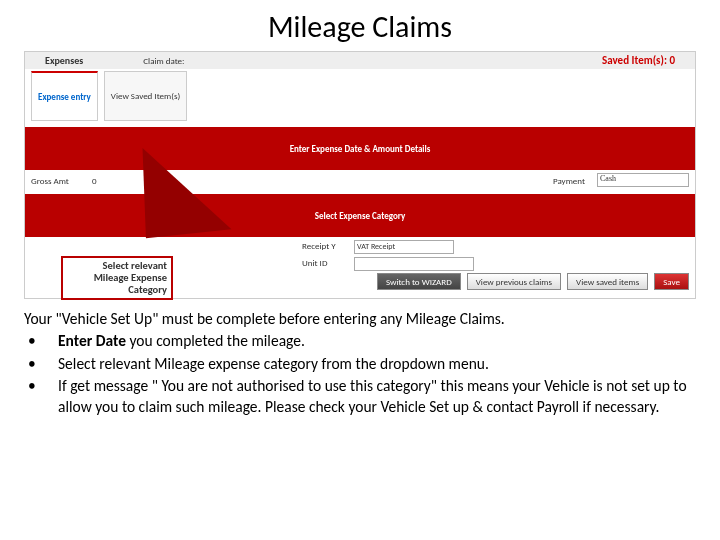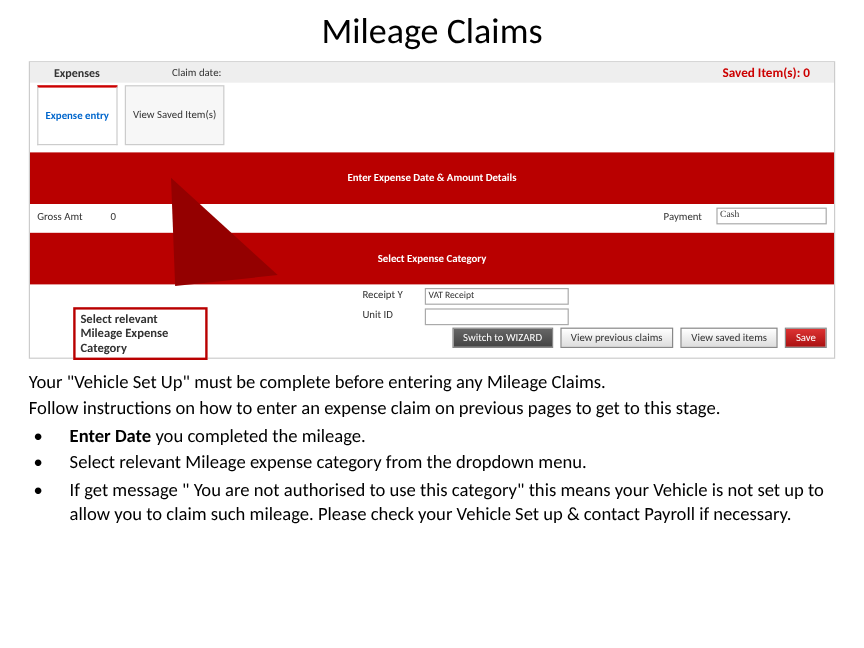--- a/index.html
+++ b/index.html
@@ -28,21 +28,21 @@
   .col .r .l { width: 48px; font-size: 9px; }
   .link { color: #2244cc; text-decoration: underline; font-size: 9px; margin-left: auto; margin-right: 8px; }
   .notes { display: flex; gap: 4px; align-items: flex-start; }
   .notes textarea { width: 110px; height: 32px; border: 1px solid #aaa; resize: none; font-size: 9px; }
   .notes .sb { width: 12px; height: 32px; background: #ddd; display: flex; flex-direction: column; justify-content: space-between; }
   .notes .sb div { height: 10px; background: #ccc; }
   .btns { display: flex; gap: 6px; justify-content: flex-end; padding: 0 6px; position: absolute; bottom: 8px; right: 0; left: 0; }
   .btn { padding: 2px 8px; font-size: 9px; border: 1px solid #888; background: linear-gradient(#fff,#ddd); }
   .btn.pri { background: linear-gradient(#666,#444); color: #fff; }
   .btn.sv { background: linear-gradient(#d33,#a11); color: #fff; }
-  .callout { position: absolute; left: 36px; bottom: -2px; width: 112px; background: #fff; border: 2px solid #b90000; text-align: left; font-size: 10.5px; font-family: Calibri; padding: 2px 4px; line-height: 1.15; font-weight: 600; }
+  .callout { position: absolute; left: 36px; bottom: -2px; width: 112px; background: #fff; border: 2px solid #b90000; text-align: right; font-size: 10.5px; font-family: Calibri; padding: 2px 4px; line-height: 1.15; font-weight: 600; }
   .cone { position: absolute; left: 116px; bottom: 64px; width: 0; height: 0; border-left: 6px solid transparent; border-right: 80px solid transparent; border-bottom: 90px solid #940000; transform: rotate(-6deg); }
   .body { font-size: 15.5px; padding: 10px 0 0 0; line-height: 1.32; }
   .body p { margin-bottom: 2px; }
   .body ul { list-style: none; }
   .body li { display: flex; margin-bottom: 2px; }
   .body .bul { width: 34px; text-align: left; padding-left: 4px; }
   .body .txt { flex: 1; }
 </style>
 </head>
 <body>
@@ -67,21 +67,21 @@
       <span style="margin-left:auto;margin-right:6px;">Payment</span>
       <div class="inp sm" style="padding:0 2px;font-size:8px;">Cash</div>
     </div>
     <div class="band">Select Expense Category</div>
     <div class="sr">
       <div style="width:55px;"></div>
       <div style="width:180px;"></div>
       <div class="col" style="margin-left:20px;">
         <div class="r">
             <span class="l">Receipt Y</span>
-            <div class="inp md" style="width:120px;padding:0 2px;font-size:8px;">VAT Receipt</div>
+            <div class="inp md" style="width:100px;padding:0 2px;font-size:8px;">VAT Receipt</div>
           </div>
         <div class="r">
             <span class="l">Unit ID</span>
             <div class="inp" style="width:120px;"></div>
           </div>
       </div>
     </div>
 
     <div class="cone"></div>
 
@@ -90,21 +90,20 @@
       <div class="btn">View previous claims</div>
       <div class="btn">View saved items</div>
       <div class="btn sv">Save</div>
     </div>
 
     <div class="callout">Select relevant Mileage Expense Category</div>
   </div>
 
   <div class="body">
     <p>Your "Vehicle Set Up" must be complete before entering any Mileage Claims.</p>
-    <p>Follow instructions on how to enter an expense claim on previous pages to get to this stage.</p>
     <ul>
       <li>
           <span class="bul">•</span>
           <span class="txt"><b>Enter Date </b><span>you completed the mileage.</span></span>
         </li>
       <li>
           <span class="bul">•</span>
           <span class="txt">Select relevant Mileage expense category from the dropdown menu.</span>
         </li>
       <li>

